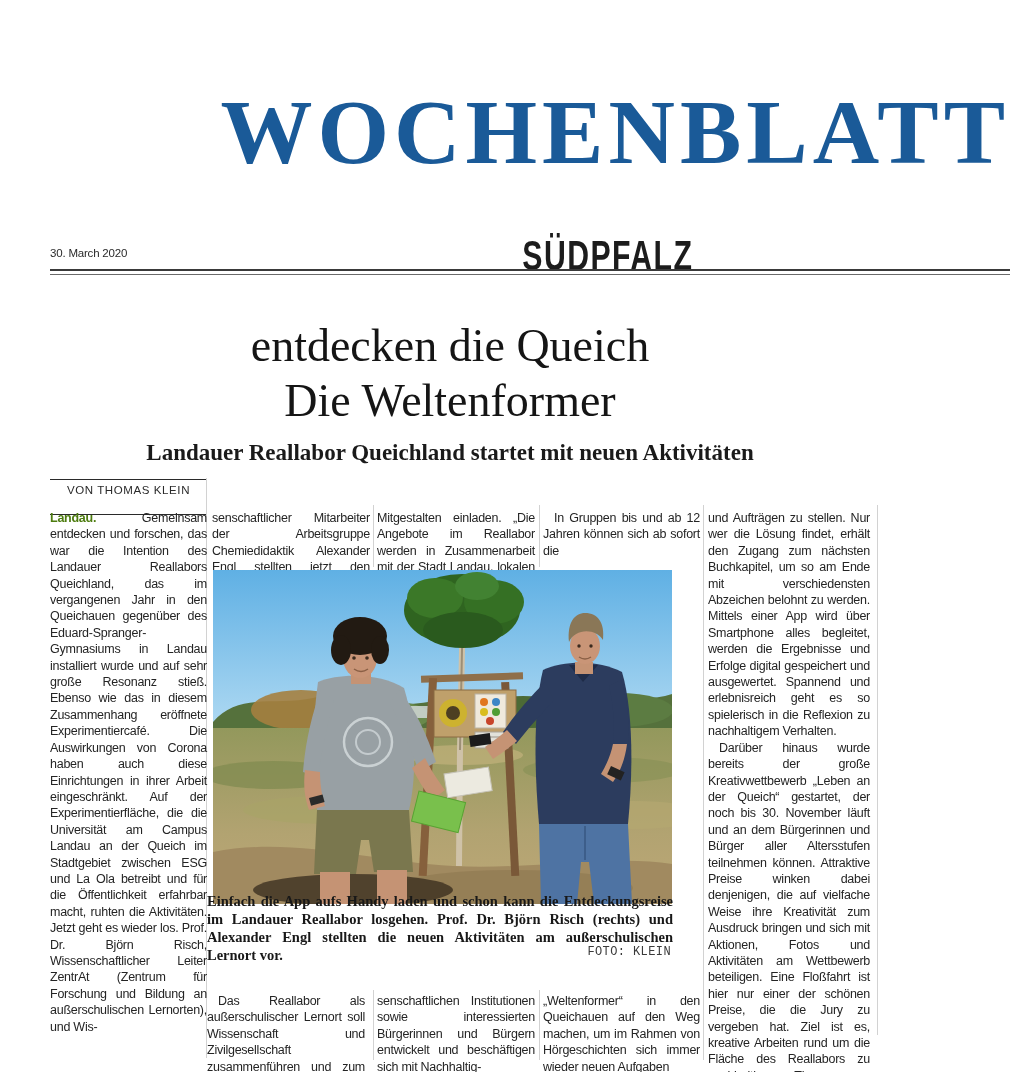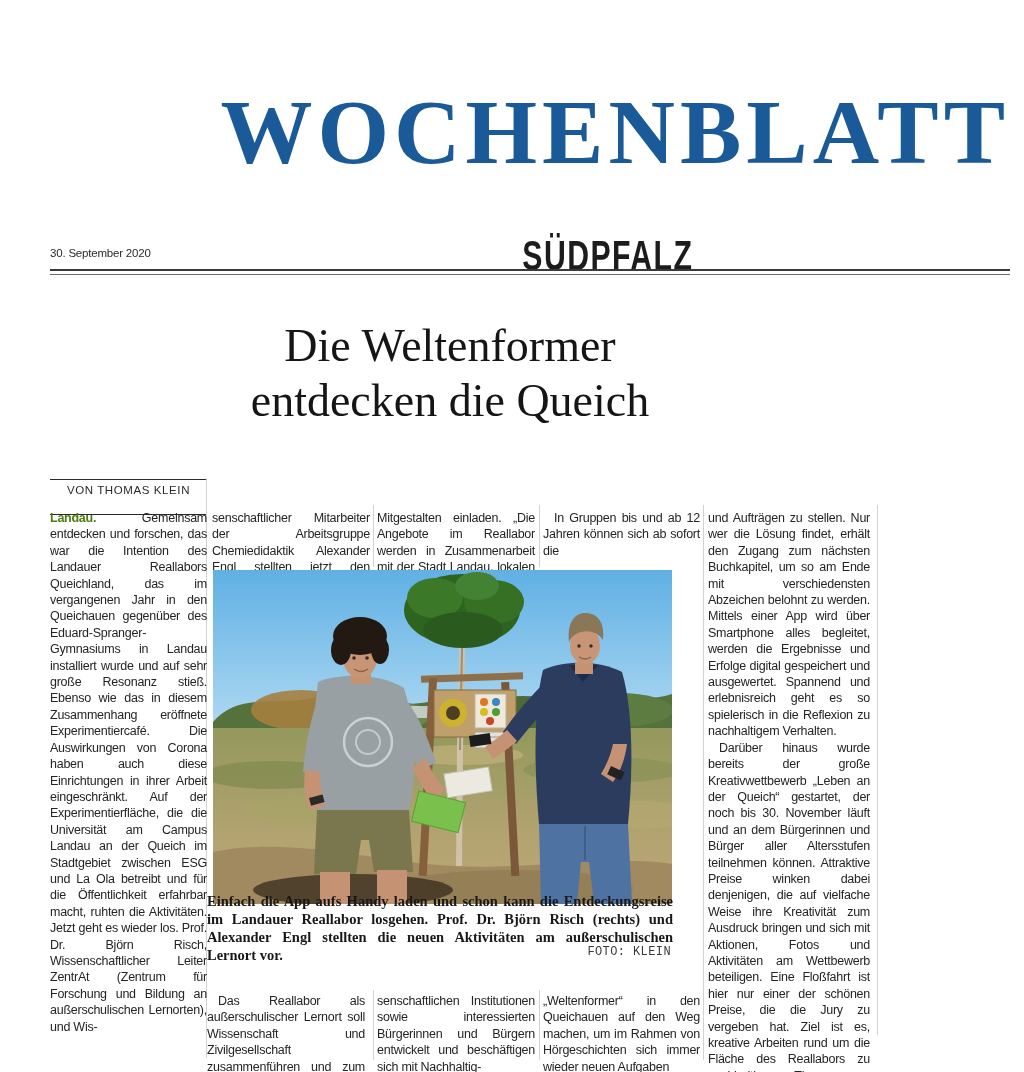--- a/index.html
+++ b/index.html
@@ -54,27 +54,28 @@
 </head>
 <body>
 
 <div class="page">
 
   <div class="masthead">WOCHENBLATT</div>
   <div class="masthead-sub">
     <span>SÜDPFALZ</span>
   </div>
 
-  <div class="dateline">30. September 2020</div>
+  <div class="dateline">30. March 2020</div>
   <div class="top-rule"></div>
 
   <div class="headline">
+    <div>entdecken die Queich</div>
     <div>Die Weltenformer</div>
-    <div>entdecken die Queich</div>
-  </div>
+  </div>
+  <div class="subheadline">Landauer Reallabor Queichland startet mit neuen Aktivitäten</div>
 
   <div class="byline">VON THOMAS KLEIN</div>
 
   <div class="vsep" style="left:206px;top:478px;height:580px;"></div>
   <div class="vsep" style="left:373px;top:505px;height:62px;"></div>
   <div class="vsep" style="left:373px;top:990px;height:70px;"></div>
   <div class="vsep" style="left:539px;top:505px;height:62px;"></div>
   <div class="vsep" style="left:539px;top:990px;height:70px;"></div>
   <div class="vsep" style="left:703px;top:505px;height:555px;"></div>
   <div class="vsep" style="left:877px;top:505px;height:530px;"></div>

